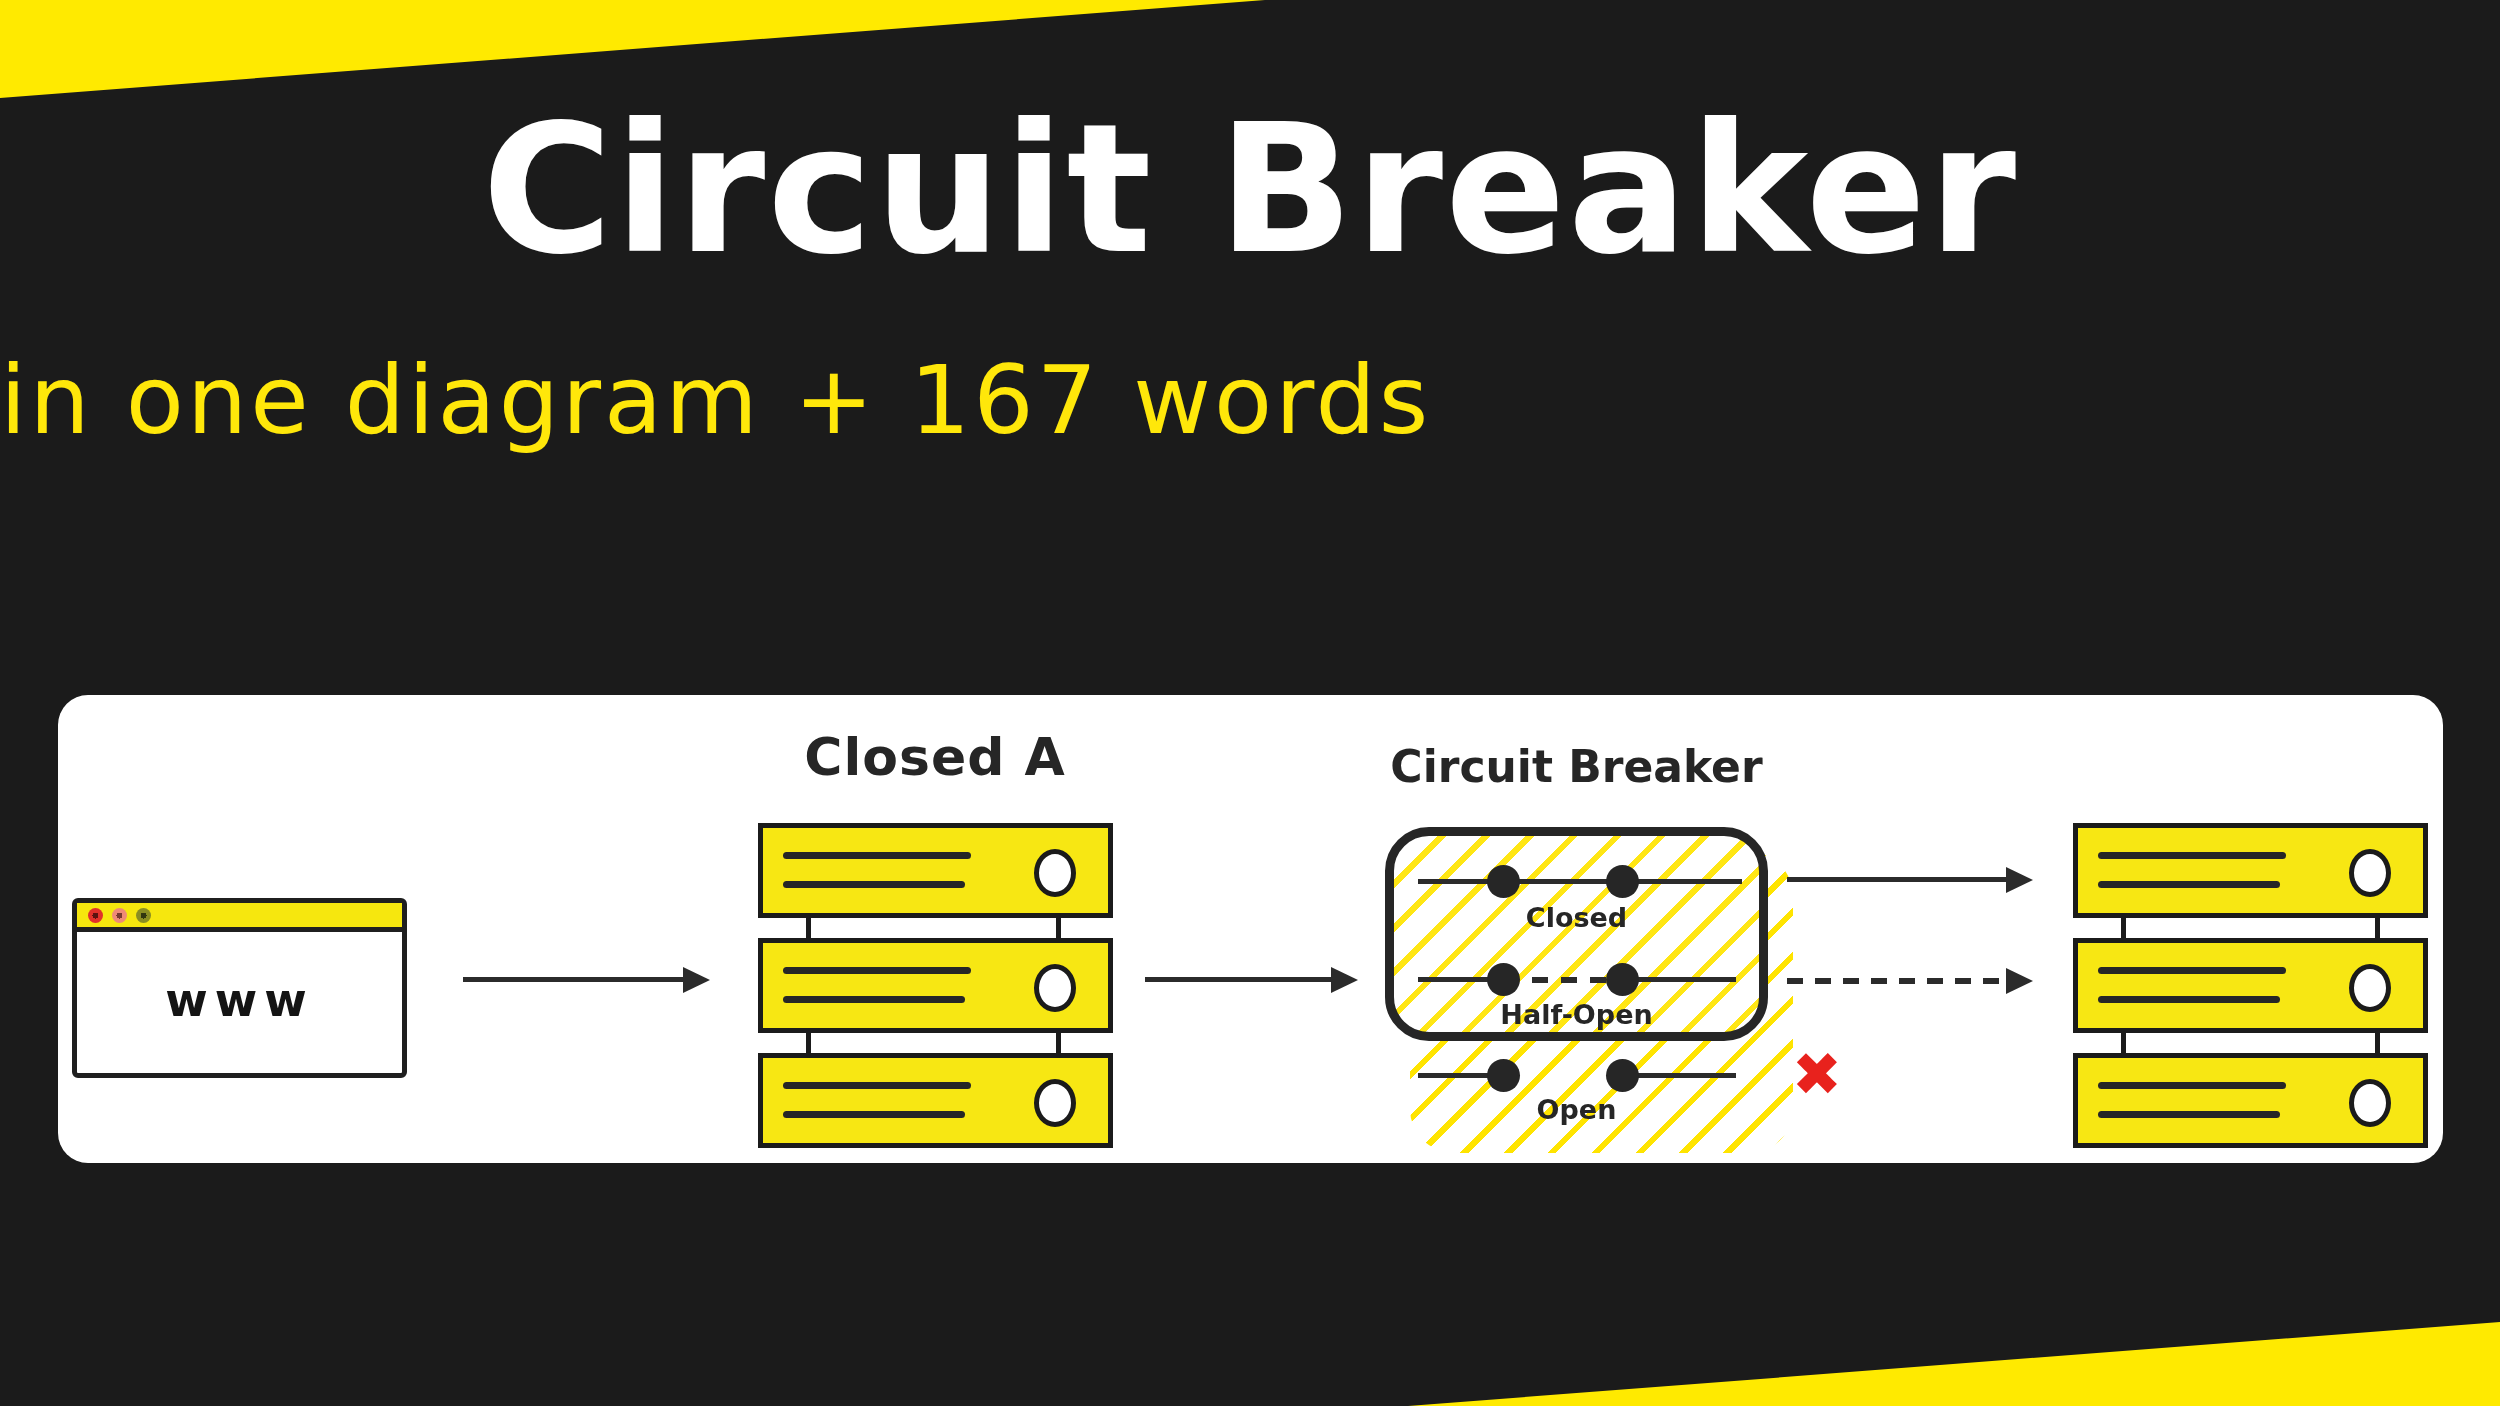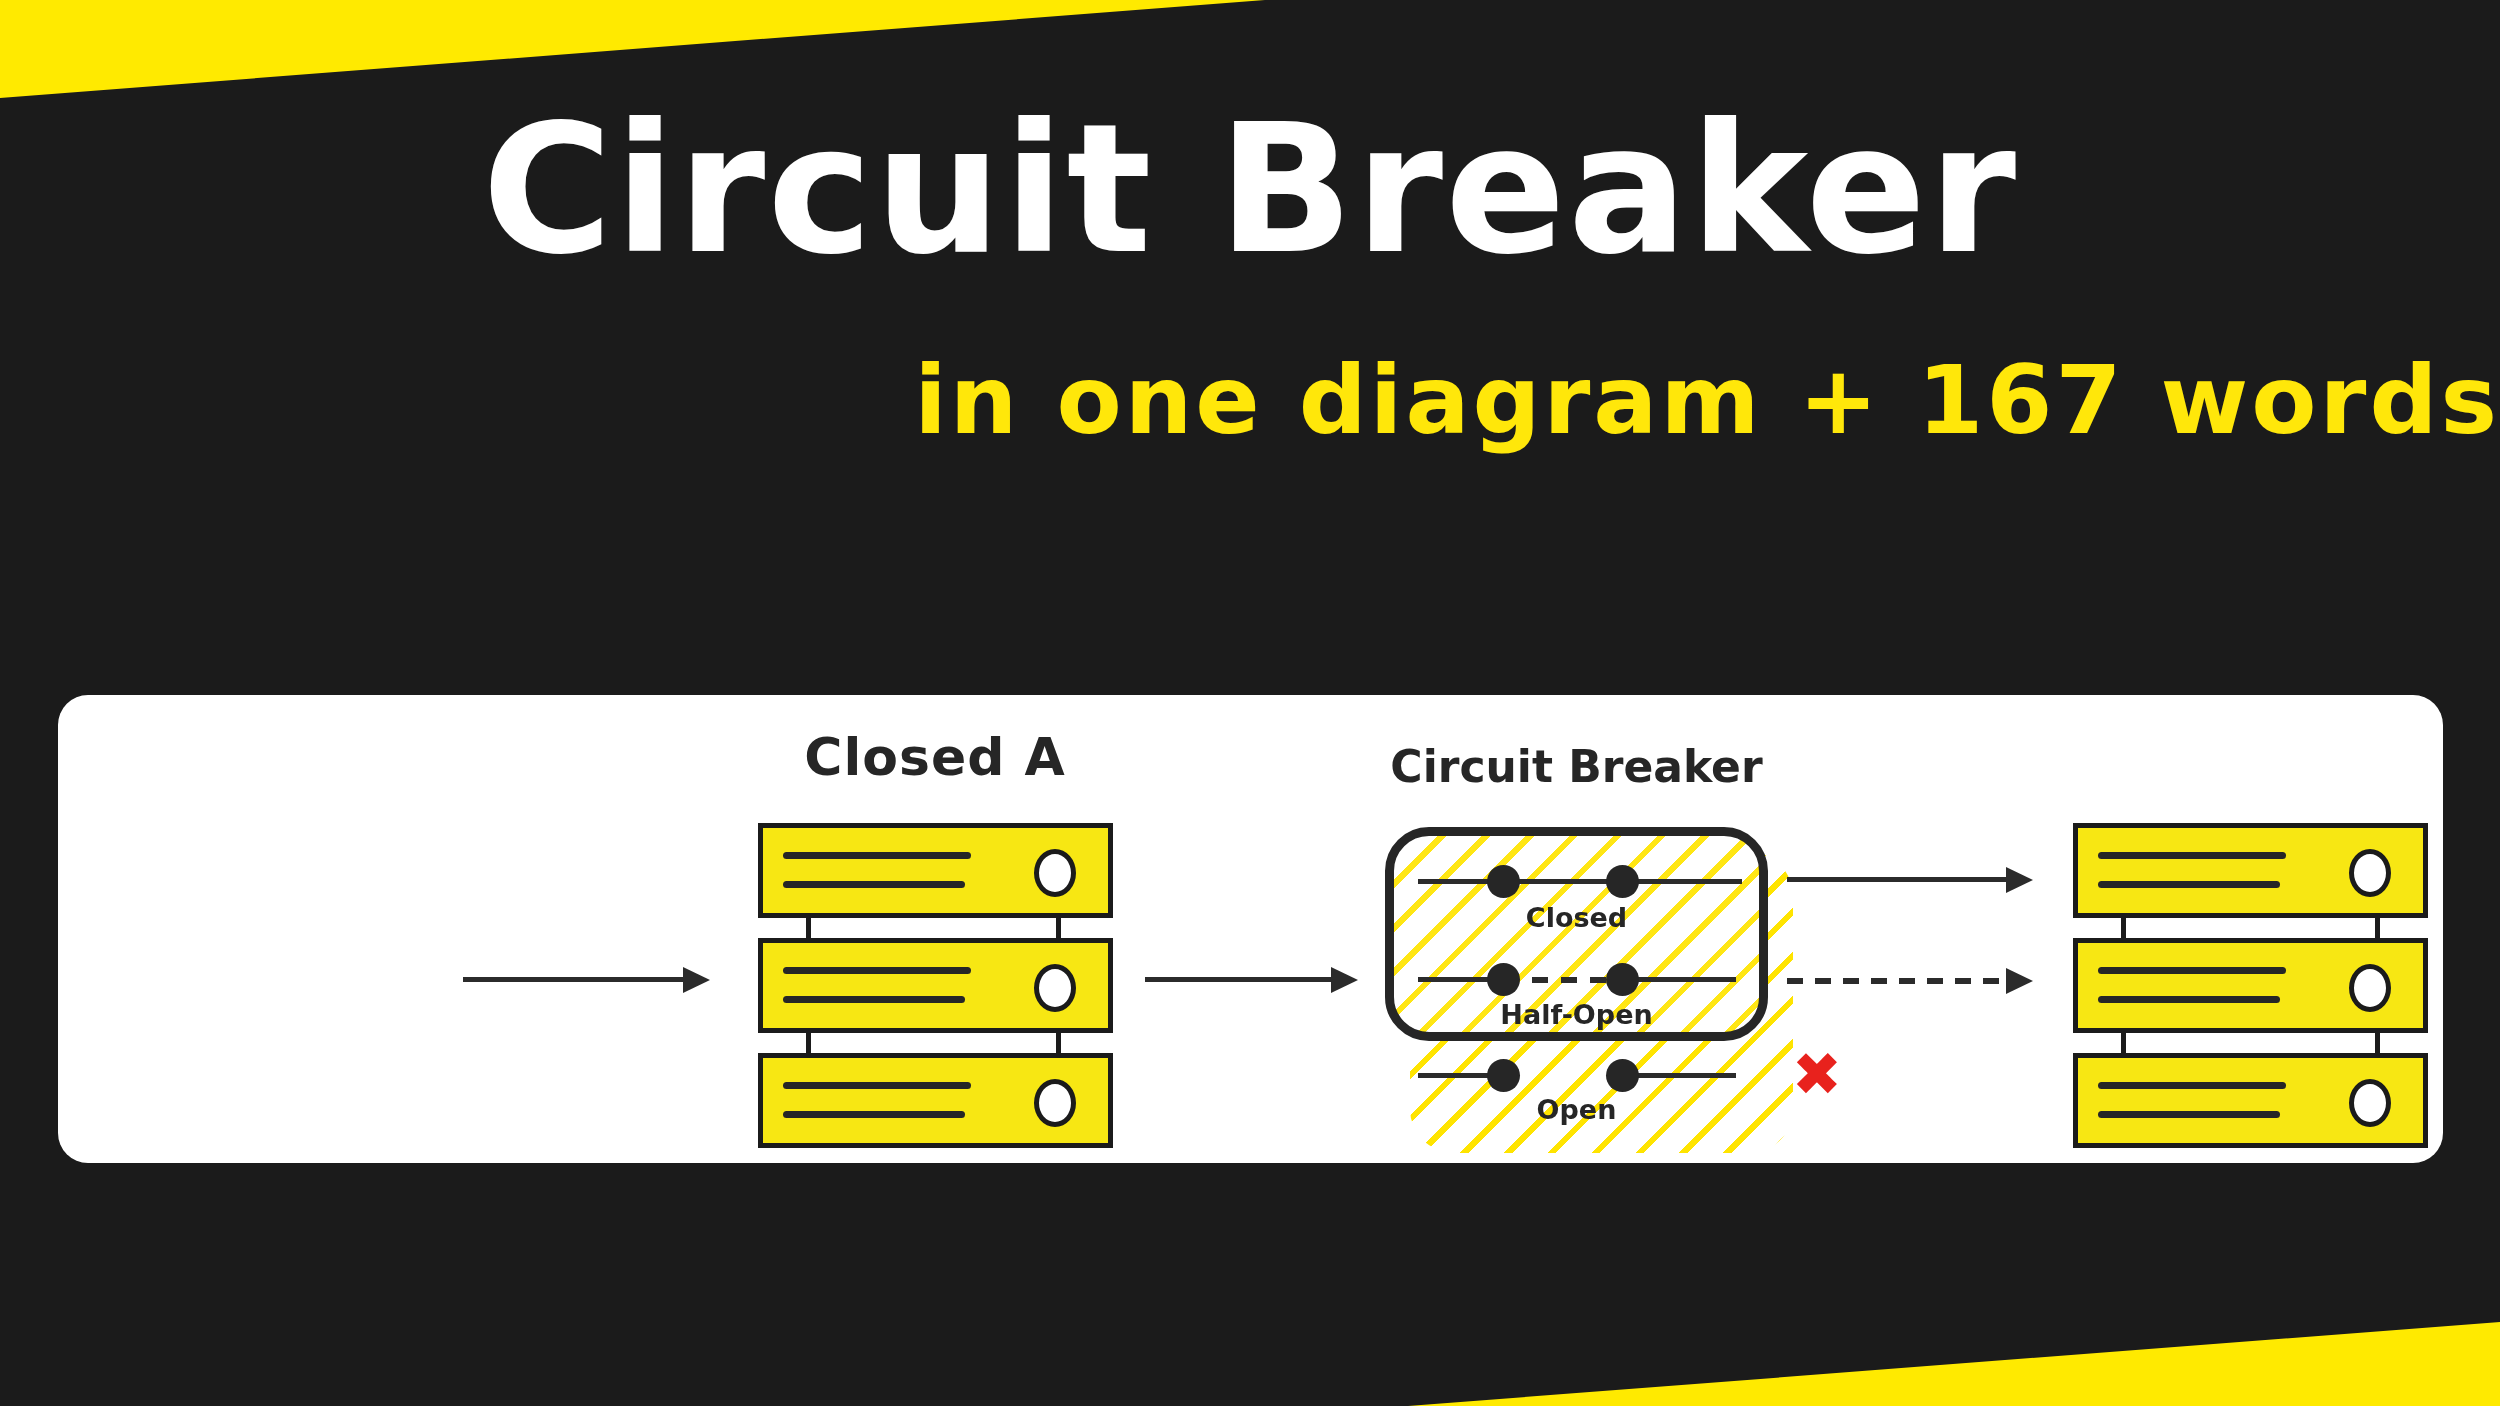--- a/index.html
+++ b/index.html
@@ -8,22 +8,22 @@
 
   
   .tri-tl{position:absolute;left:0;top:0;width:1265px;height:98px;background:#FFEA00;
           clip-path:polygon(0 0,100% 0,0 100%);}
   .tri-br{position:absolute;left:1408px;top:1322px;width:1092px;height:84px;background:#FFEA00;
           clip-path:polygon(100% 0,100% 100%,0 100%);}
 
   
   .title{position:absolute;left:0;top:92px;width:100%;text-align:center;color:#ffffff;
          font-size:178px;font-weight:800;letter-spacing:2px;line-height:1.1;}
-  .subtitle{position:absolute;left:0;top:348px;width:100%;text-align:right;color:#FFE70A;
-         font-size:95px;font-weight:700;letter-spacing:3px;line-height:1.1;}
+  .subtitle{position:absolute;left:0;top:348px;width:100%;text-align:left;color:#FFE70A;
+         font-size:95px;font-weight:400;letter-spacing:3px;line-height:1.1;}
 
   
   .panel{position:absolute;left:58px;top:695px;width:2385px;height:468px;background:#ffffff;
          border-radius:30px;}
 
   
   .browser{position:absolute;left:14px;top:203px;width:335px;height:180px;background:#ffffff;
            border:5px solid #1f1f1f;border-radius:6px;box-sizing:border-box;}
   .tbar{height:24px;background:#F6E70E;border-bottom:5px solid #1f1f1f;display:flex;align-items:center;
         gap:9px;padding-left:11px;}
@@ -73,20 +73,30 @@
 <div class="stage">
 
   <div class="tri-tl"></div>
   <div class="tri-br"></div>
 
   <div class="title">Circuit Breaker</div>
   <div class="subtitle">in one diagram + 167 words</div>
 
   <div class="panel">
 
+    <div class="browser">
+      <div class="tbar">
+        <span class="wdot red"></span>
+        <span class="wdot salmon"></span>
+        <span class="wdot olive"></span>
+      </div>
+      <div class="bbody">
+        <span class="www">www</span>
+      </div>
+    </div>
 
     <div class="arrow" style="left:405px;top:282px;width:220px;"></div>
 
     <div class="svc-label" style="left:667px;top:32px;">Closed A</div>
     <div class="server" style="left:700px;top:128px;">
       <div class="s-line" style="left:20px;top:24px;width:188px;"></div>
       <div class="s-line" style="left:20px;top:53px;width:182px;"></div>
       <div class="led"></div>
     </div>
     <div class="server" style="left:700px;top:243px;">

